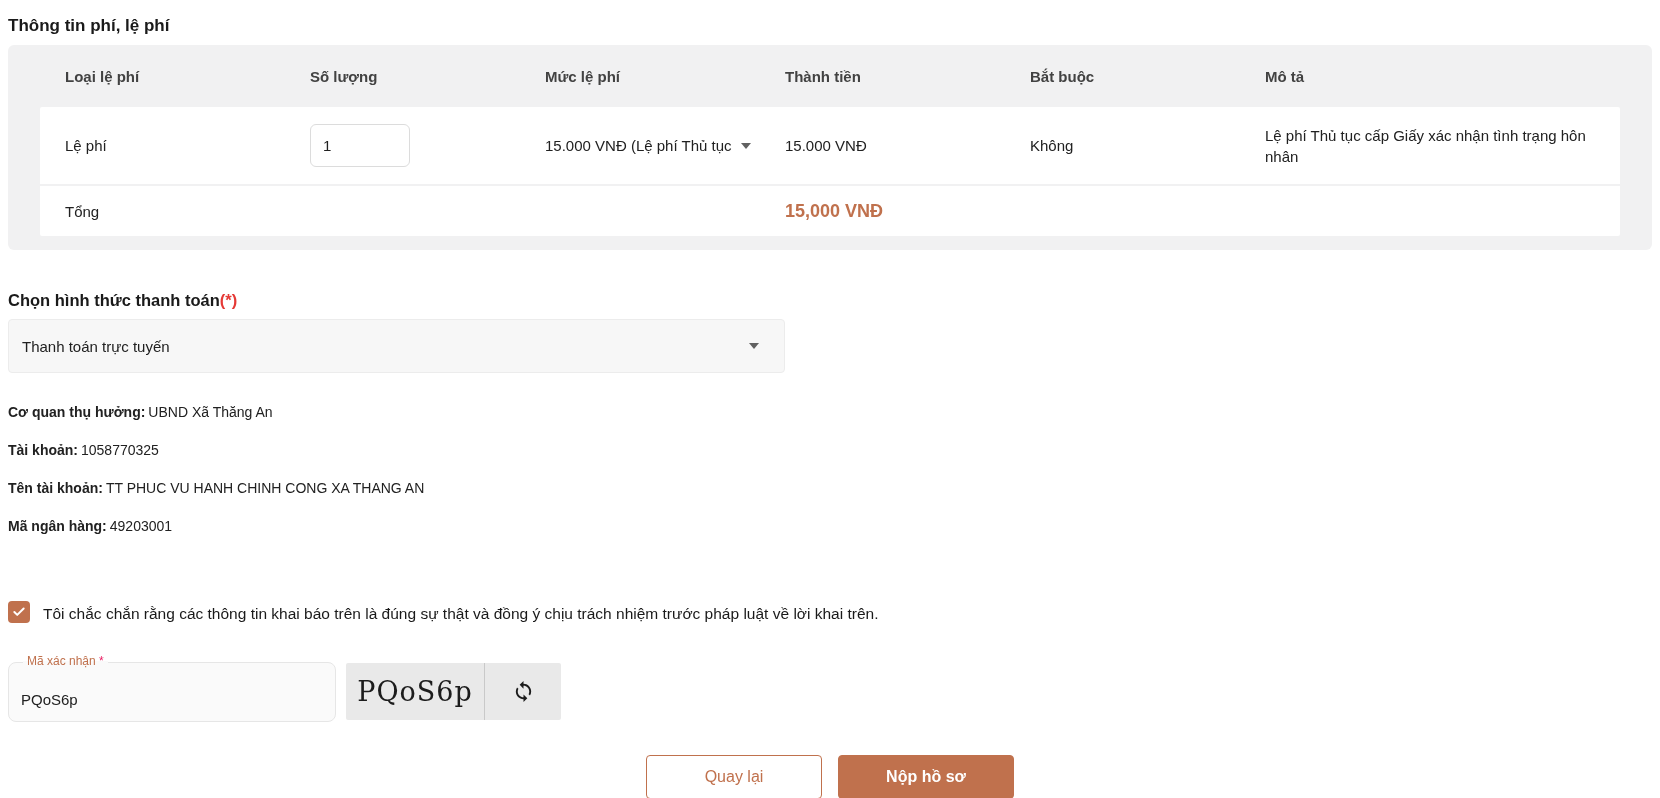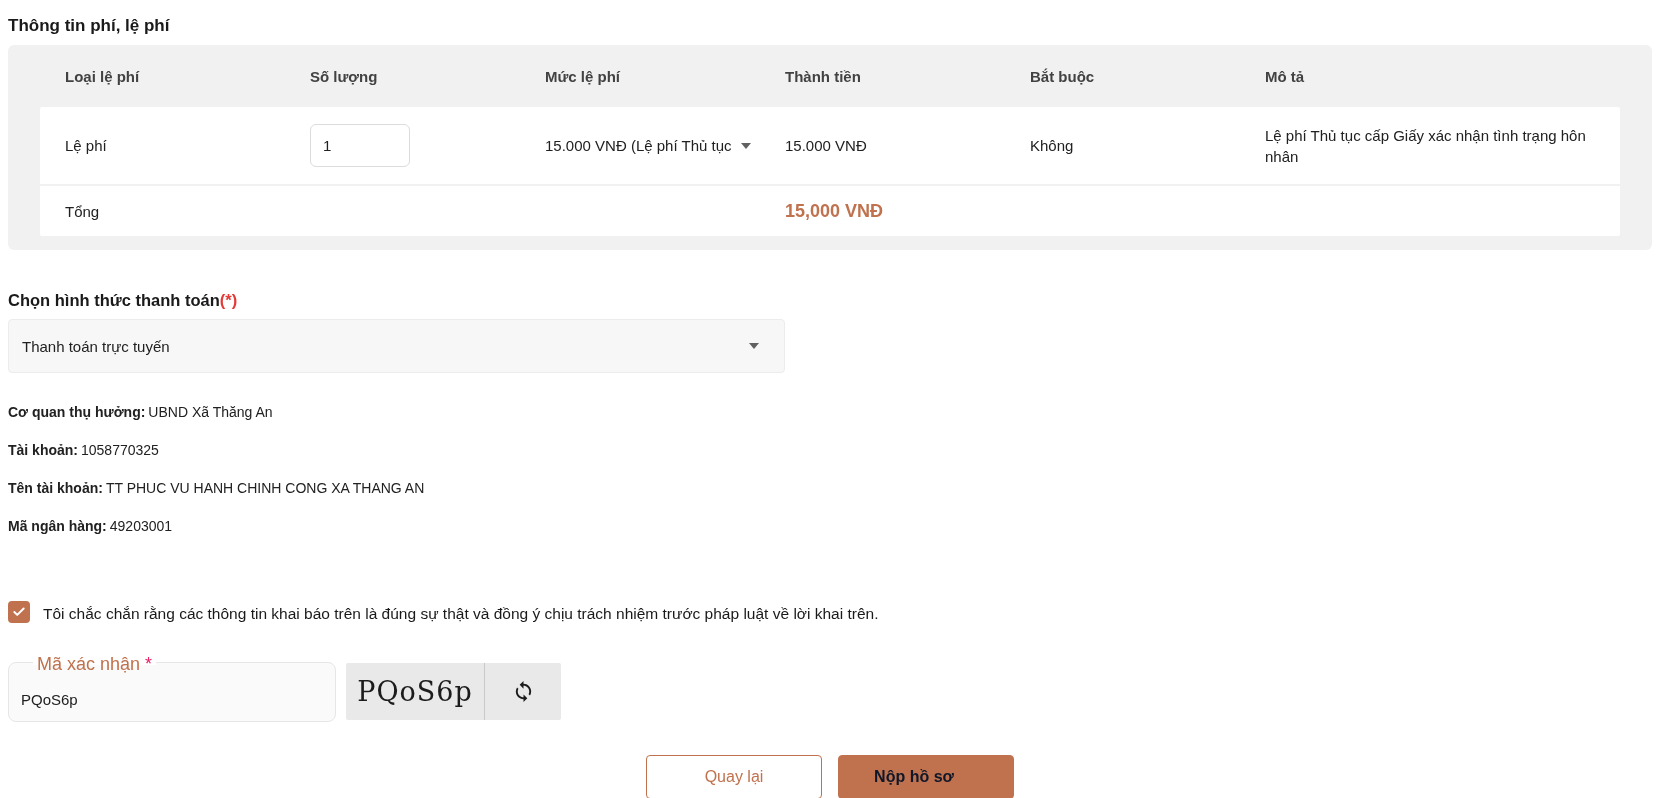--- a/index.html
+++ b/index.html
@@ -102,23 +102,23 @@
   }
   .confirm-text{font-size:15.5px;color:#1a1a1a;}
 
   
   .captcha-row{margin-top:39px;display:flex;align-items:flex-start;gap:10px;height:60px;}
   .captcha-field{
     position:relative;width:328px;height:60px;
     background:#fafafa;border:1px solid #e6e6e6;border-radius:8px;
   }
   .float-label{
-    position:absolute;top:-9px;left:24px;
+    position:absolute;top:-9px;left:14px;
     background:linear-gradient(to bottom,#ffffff 52%,#fafafa 52%);
-    padding:0 4px;font-size:18px;color:var(--accent);
+    padding:0 4px;font-size:12px;color:var(--accent);
     white-space:nowrap;
   }
   .float-label .pink{color:var(--pink);}
   .captcha-input{
     width:100%;height:100%;
     background:transparent;border:none;outline:none;
     font-family:"Liberation Sans", sans-serif;
     font-size:15px;color:var(--text);
     padding:14px 12px 0 12px;
   }
@@ -145,21 +145,21 @@
   }
   .btn{
     height:44px;min-width:176px;padding:0 36px;
     border-radius:4px;font-family:"Liberation Sans", sans-serif;
     font-size:16px;cursor:pointer;
   }
   .btn-outline{
     background:#fff;border:1px solid var(--accent);color:var(--accent);
   }
   .btn-primary{
-    background:var(--accent);border:1px solid var(--accent);color:#0f172a;font-weight:bold;padding-left:12px;
+    background:var(--accent);border:1px solid var(--accent);color:#ffffff;font-weight:bold;
   }
 </style>
 </head>
 <body>
 
 <div class="page">
 
   <h2 class="section-title">Thông tin phí, lệ phí</h2>
 
   <div class="fee-table">

